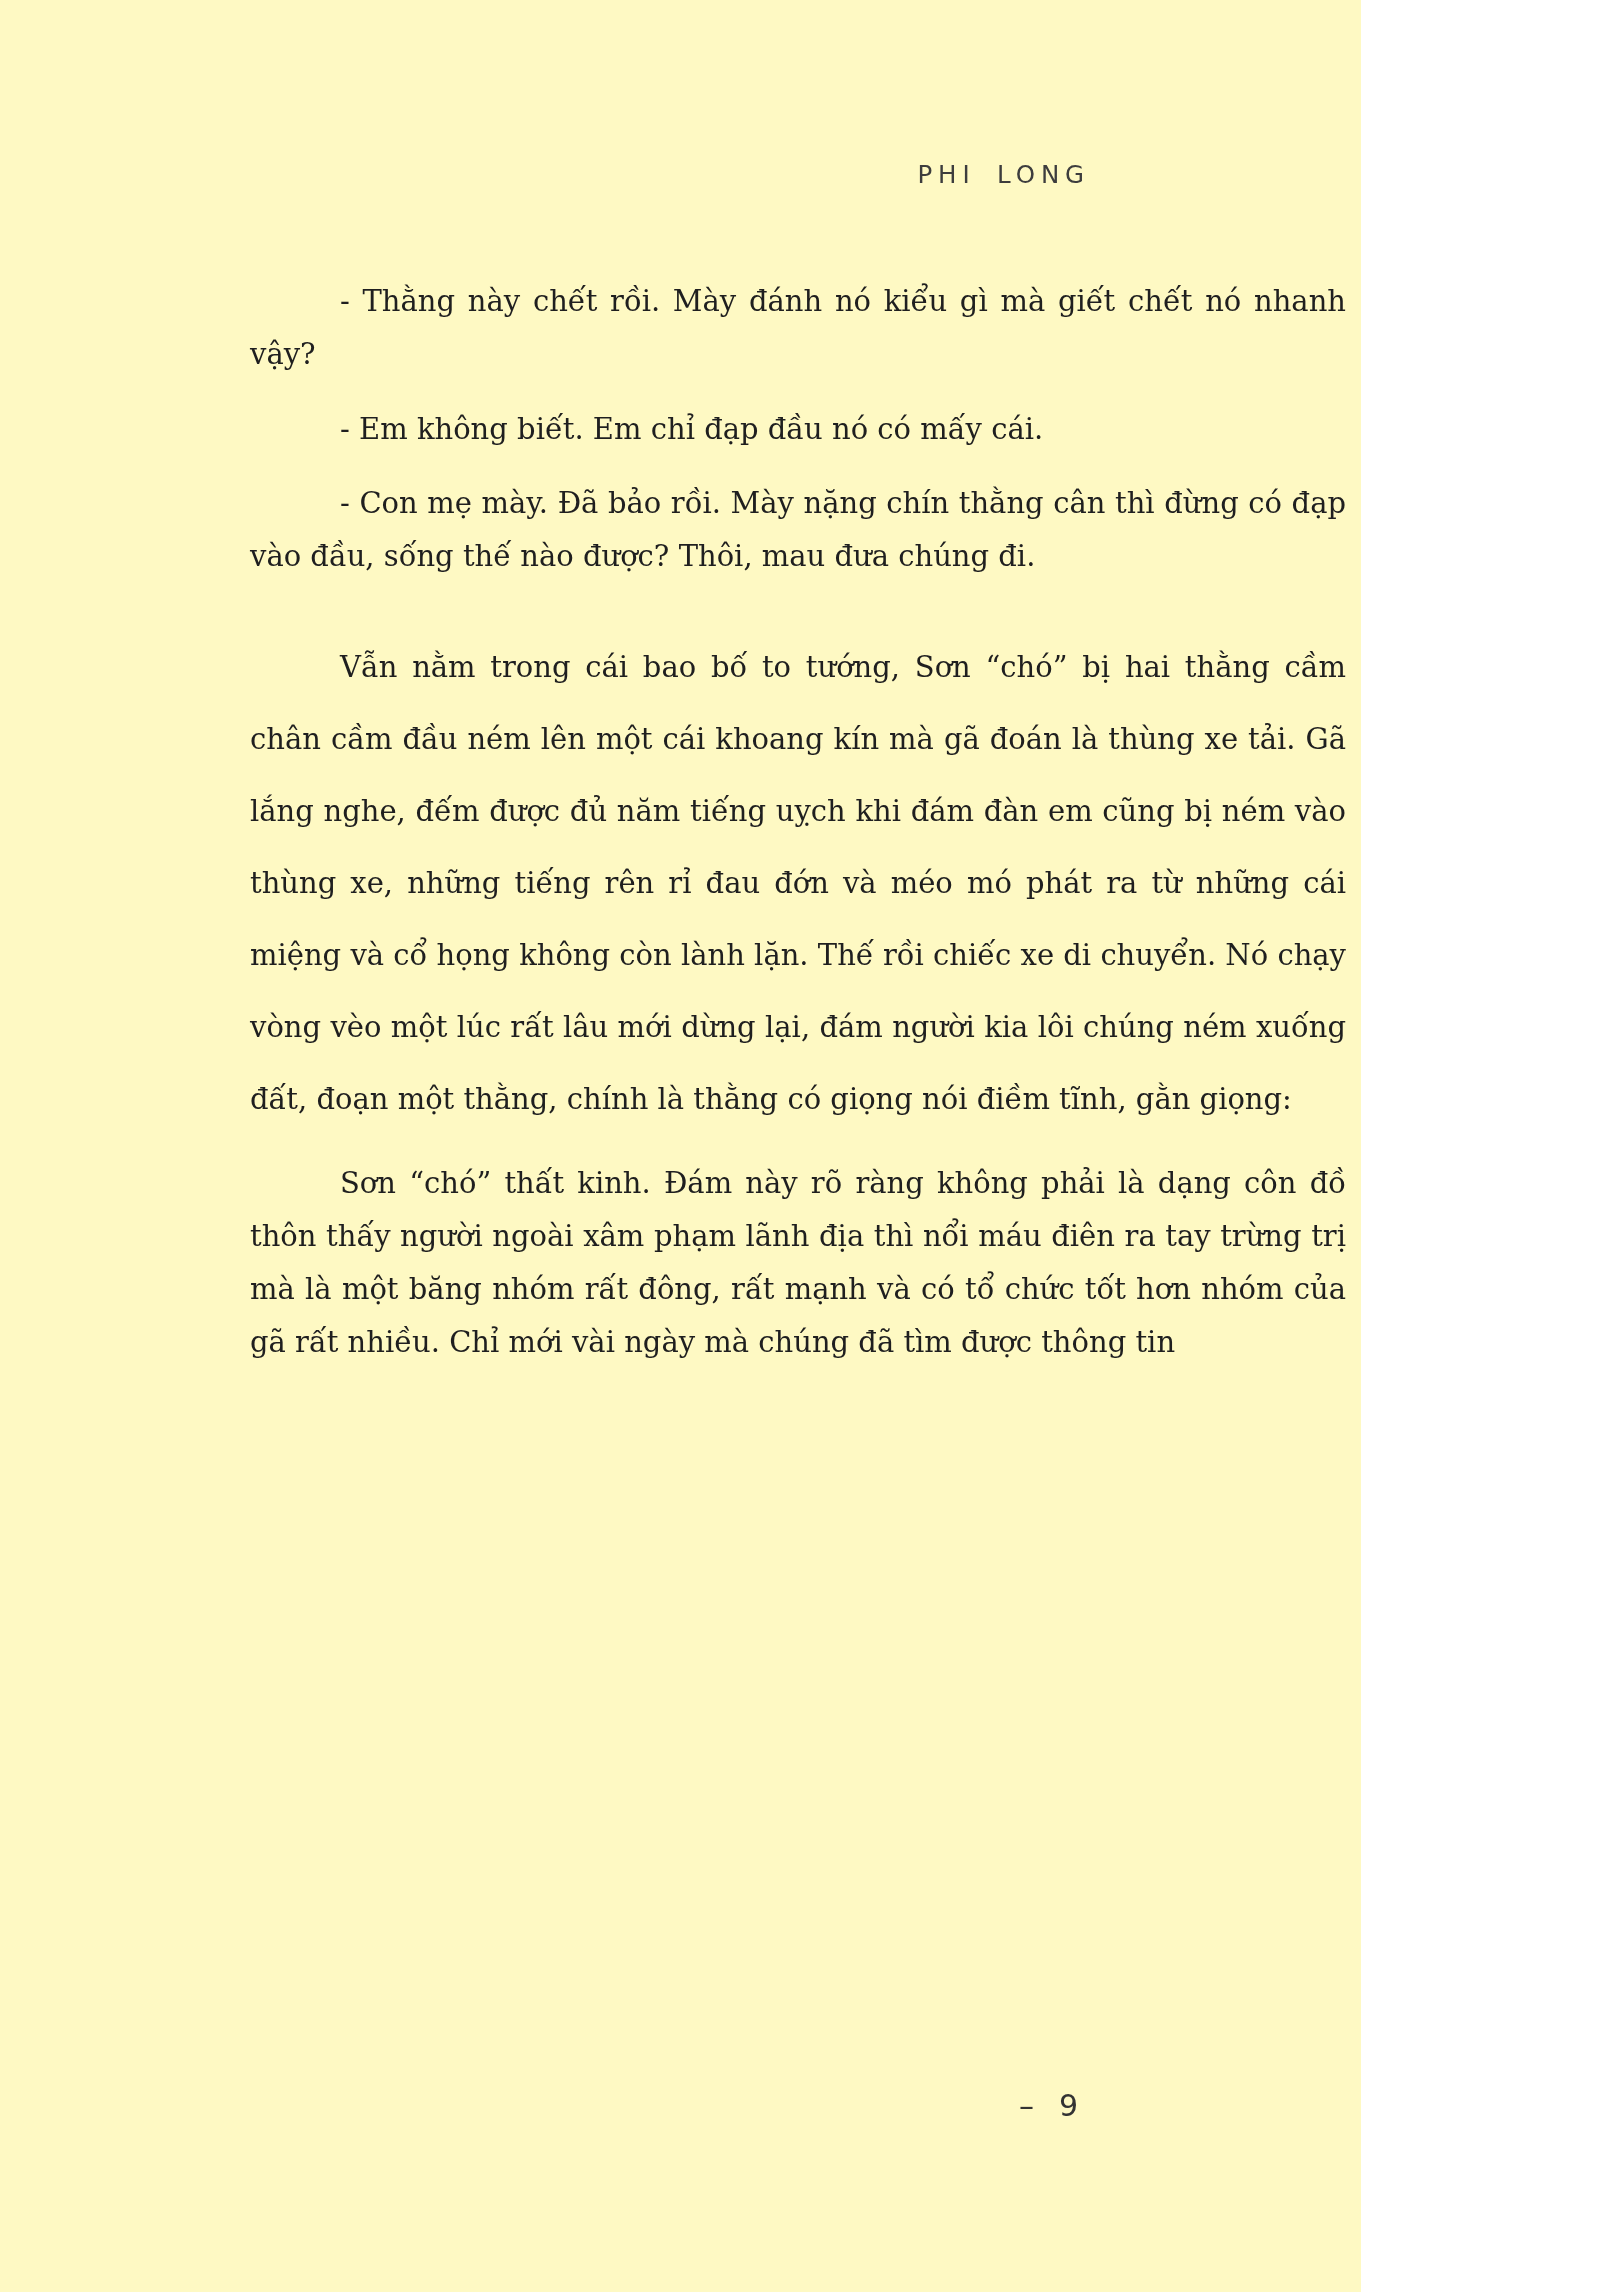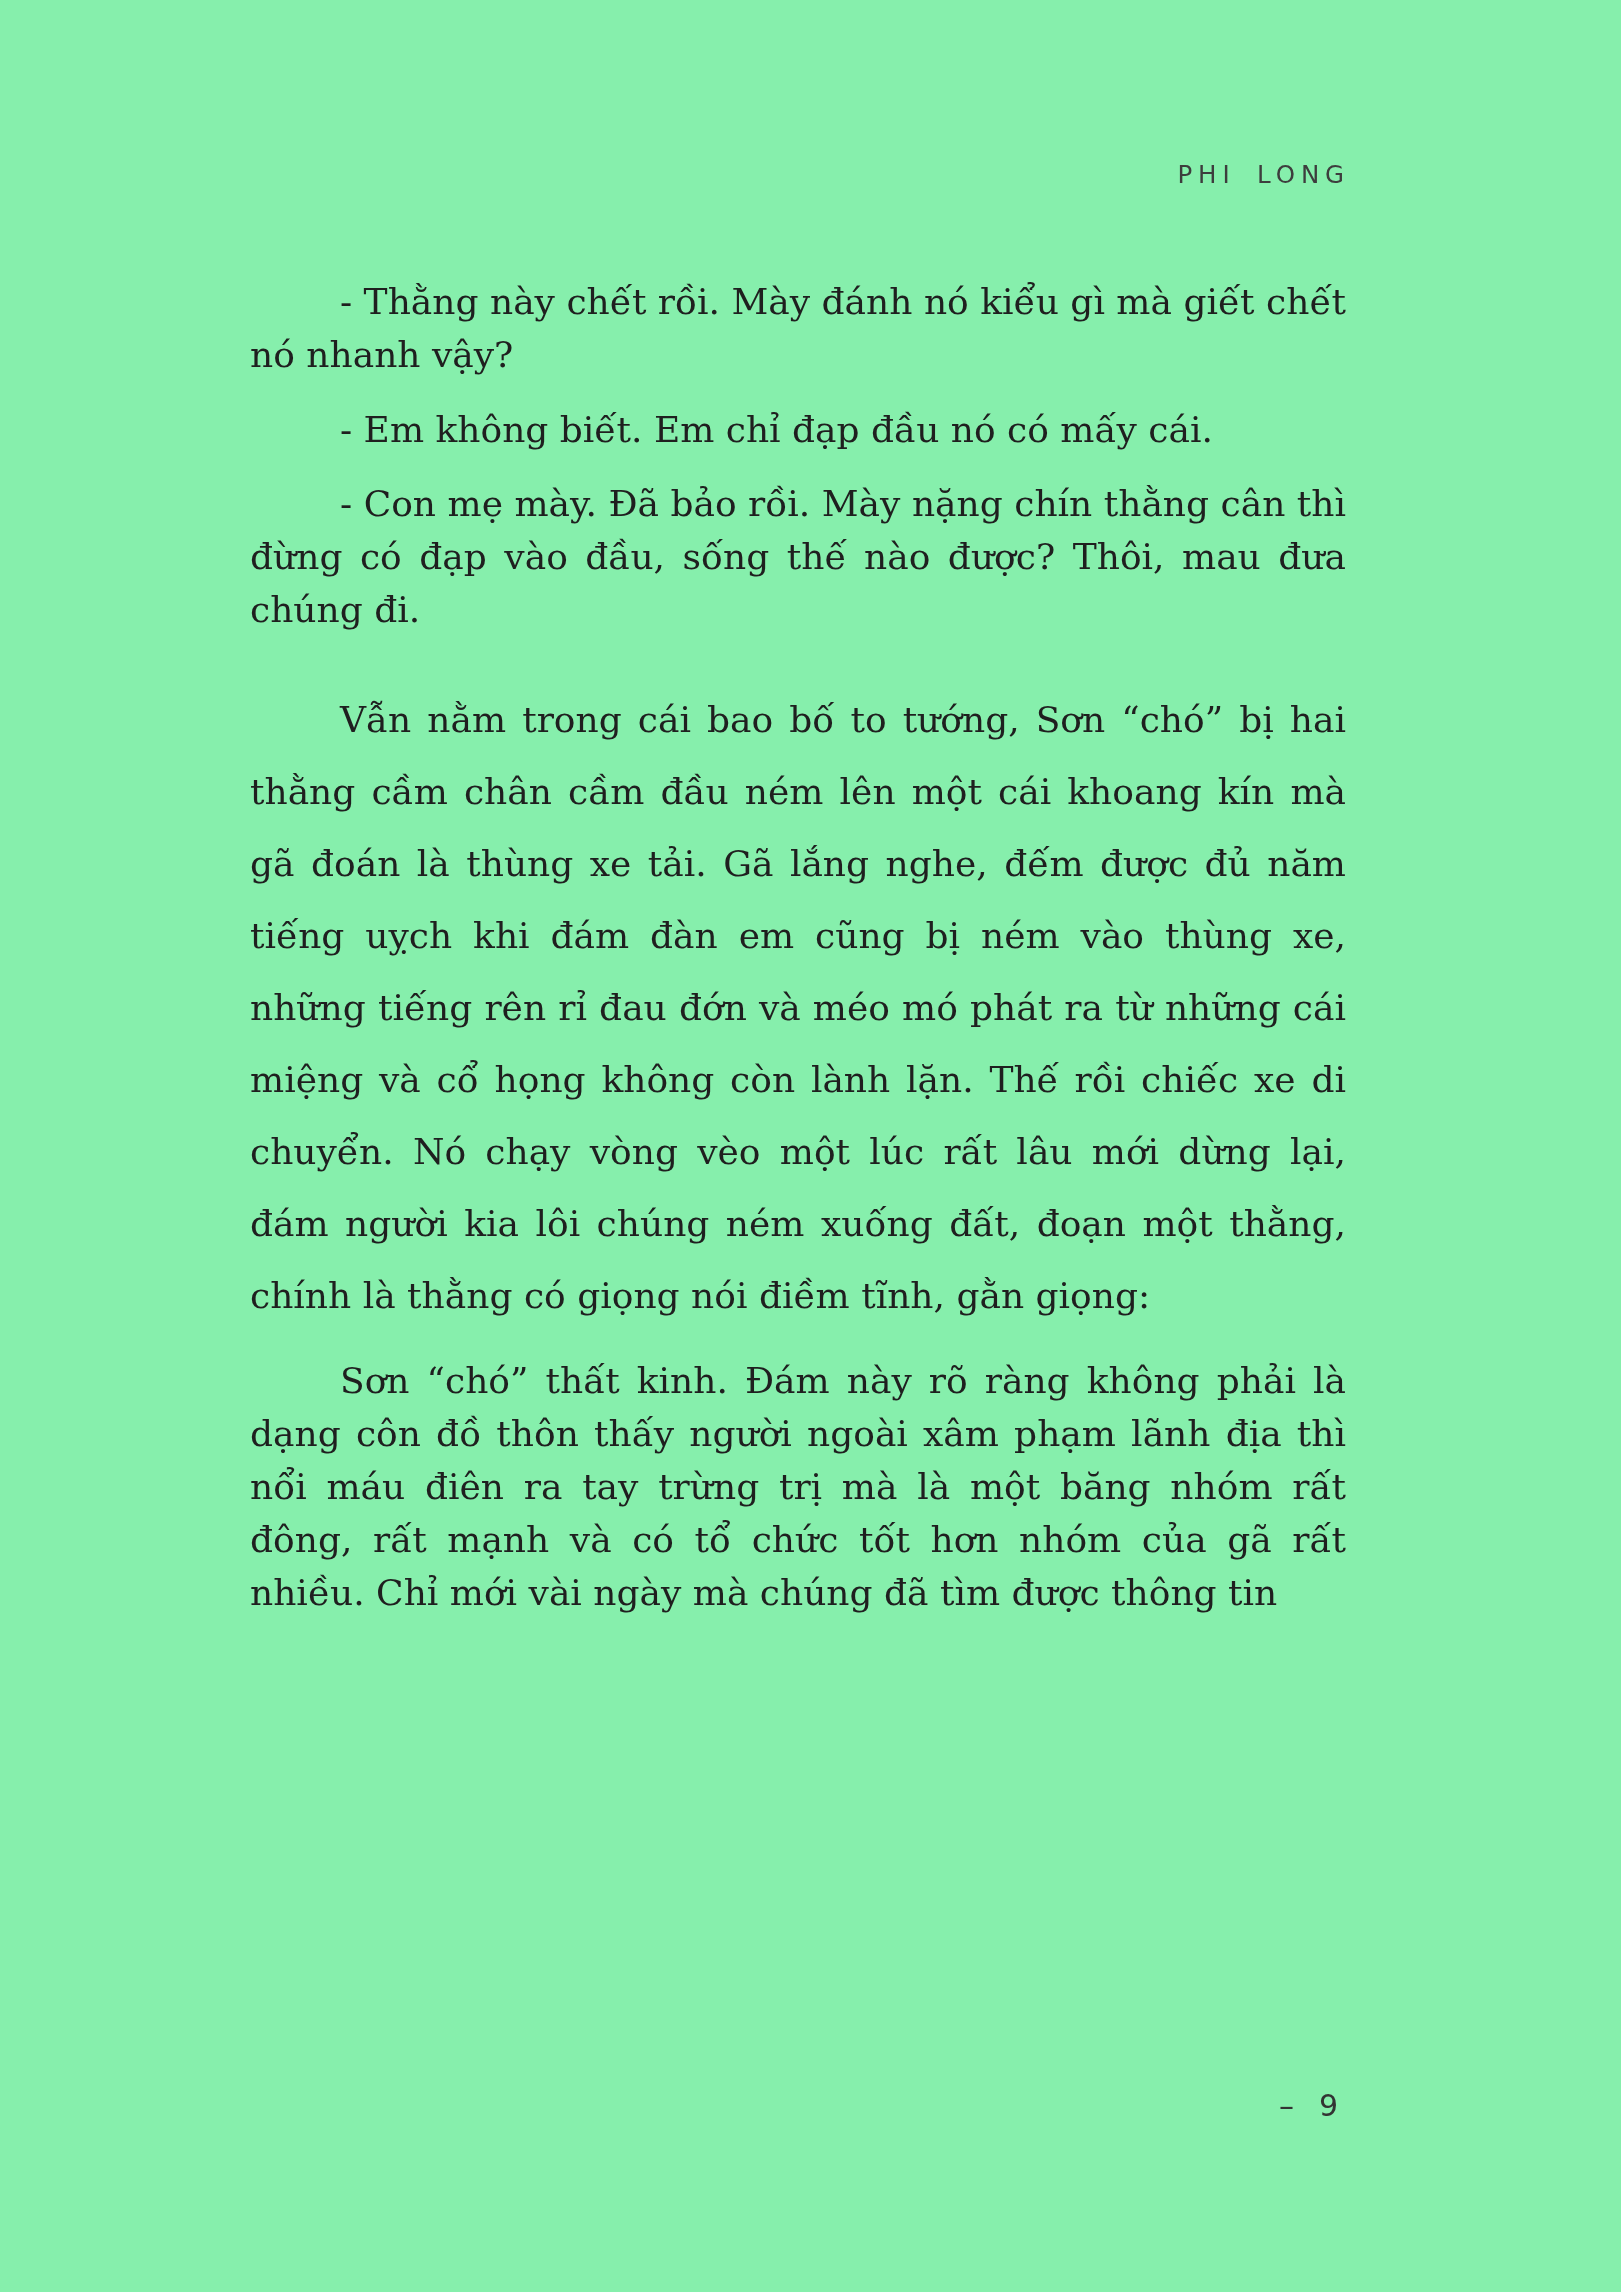--- a/index.html
+++ b/index.html
@@ -2,43 +2,43 @@
 <html><head>
 <meta charset="utf-8">
 <style>
   html, body {
     margin: 0;
     padding: 0;
     background: #ffffff;
   }
   .page {
     position: relative;
-    width: 1621px;
+    width: 1361px;
     height: 2293px;
-    background: #86efac;
+    background: #fef9c3;
     overflow: hidden;
     font-family: "DejaVu Serif", serif;
   }
   .running-header {
     position: absolute;
     top: 160px;
     right: 271px;
     font-family: "DejaVu Sans", sans-serif;
     font-size: 24.5px;
     letter-spacing: 5.9px;
     word-spacing: 7.8px;
     color: #3d3d3d;
     white-space: nowrap;
   }
   .body-text {
     position: absolute;
     top: 275px;
     left: 250px;
     width: 1096px;
-    font-size: 36px;
+    font-size: 29px;
     line-height: 53px;
     color: #1f1f1f;
     text-align: justify;
   }
   .body-text p {
     margin: 0 0 21.6px 0;
     text-indent: 90px;
   }
   .body-text p.scene {
     margin-top: 48px;

